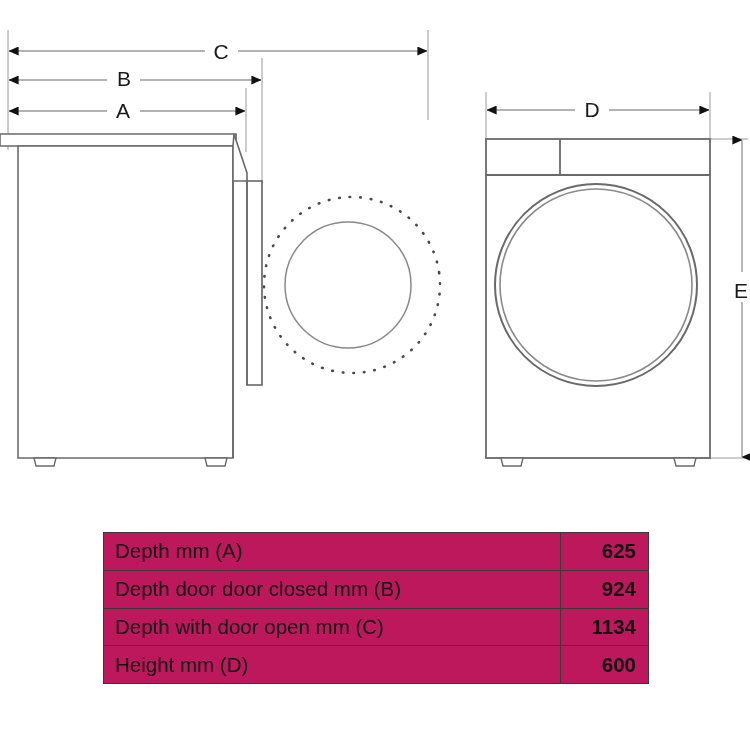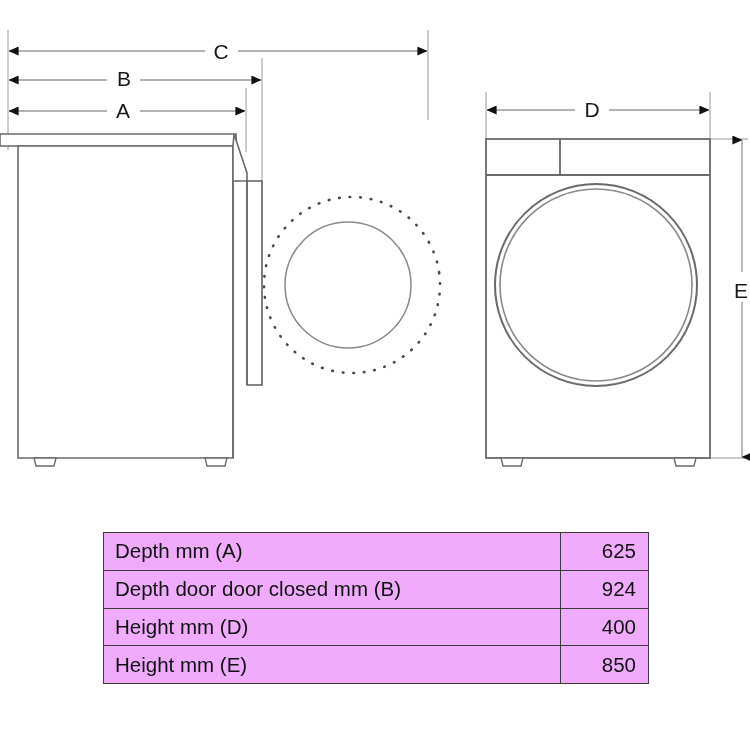--- a/index.html
+++ b/index.html
@@ -46,38 +46,39 @@
   #label-E { left: 730px; top: 280px; width: 22px; }
 
   
   #spec-table {
     position: absolute;
     left: 103px;
     top: 532px;
     width: 545px;
     border-collapse: collapse;
     table-layout: fixed;
-    background: #f0abfc;
+    background: #be185d;
   }
   #spec-table td {
     border: 1.6px solid #3a3a3a;
     height: 36.8px;
     padding: 0 0 0 11px;
     font-family: "Liberation Sans", sans-serif;
     font-size: 20.5px;
     color: #111111;
     vertical-align: middle;
     line-height: 1;
     white-space: nowrap;
     overflow: hidden;
   }
   #spec-table td.spec-value {
     width: 88px;
     padding: 0 12px 0 0;
     text-align: right;
+    font-weight: bold;
   }
   #spec-table col.col-label { width: 457px; }
   #spec-table col.col-value { width: 88px; }
 </style>
 </head>
 <body>
 
 <div id="stage">
 
   <svg id="drawing" width="750" height="750" viewBox="0 0 750 750">
@@ -178,23 +179,23 @@
     <tbody>
       <tr>
         <td class="spec-label">Depth mm (A)</td>
         <td class="spec-value">625</td>
       </tr>
       <tr>
         <td class="spec-label">Depth door door closed mm (B)</td>
         <td class="spec-value">924</td>
       </tr>
       <tr>
+        <td class="spec-label">Depth with door open mm (C)</td>
+        <td class="spec-value">1134</td>
+      </tr>
+      <tr>
         <td class="spec-label">Height mm (D)</td>
-        <td class="spec-value">400</td>
-      </tr>
-      <tr>
-        <td class="spec-label">Height mm (E)</td>
-        <td class="spec-value">850</td>
+        <td class="spec-value">600</td>
       </tr>
     </tbody>
   </table>
 
 </div>
 
 </body></html>

